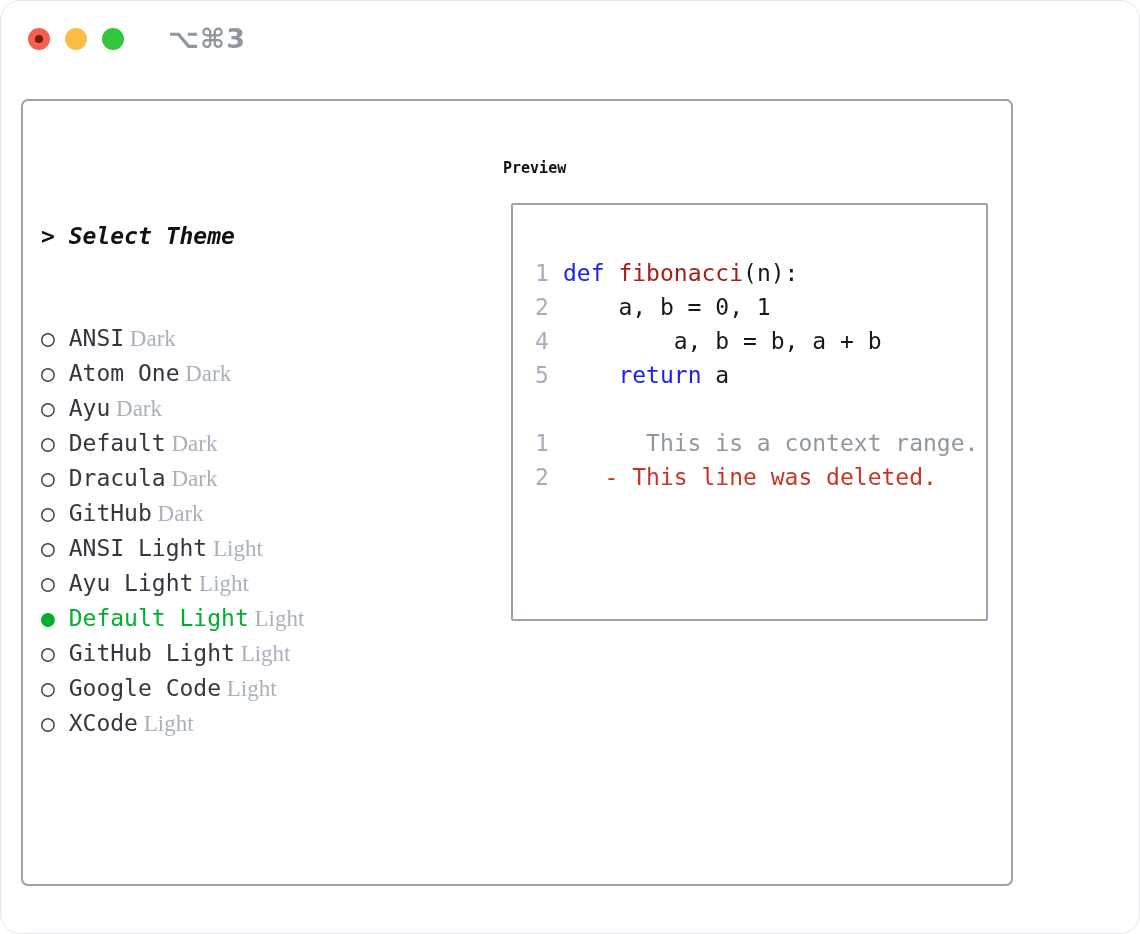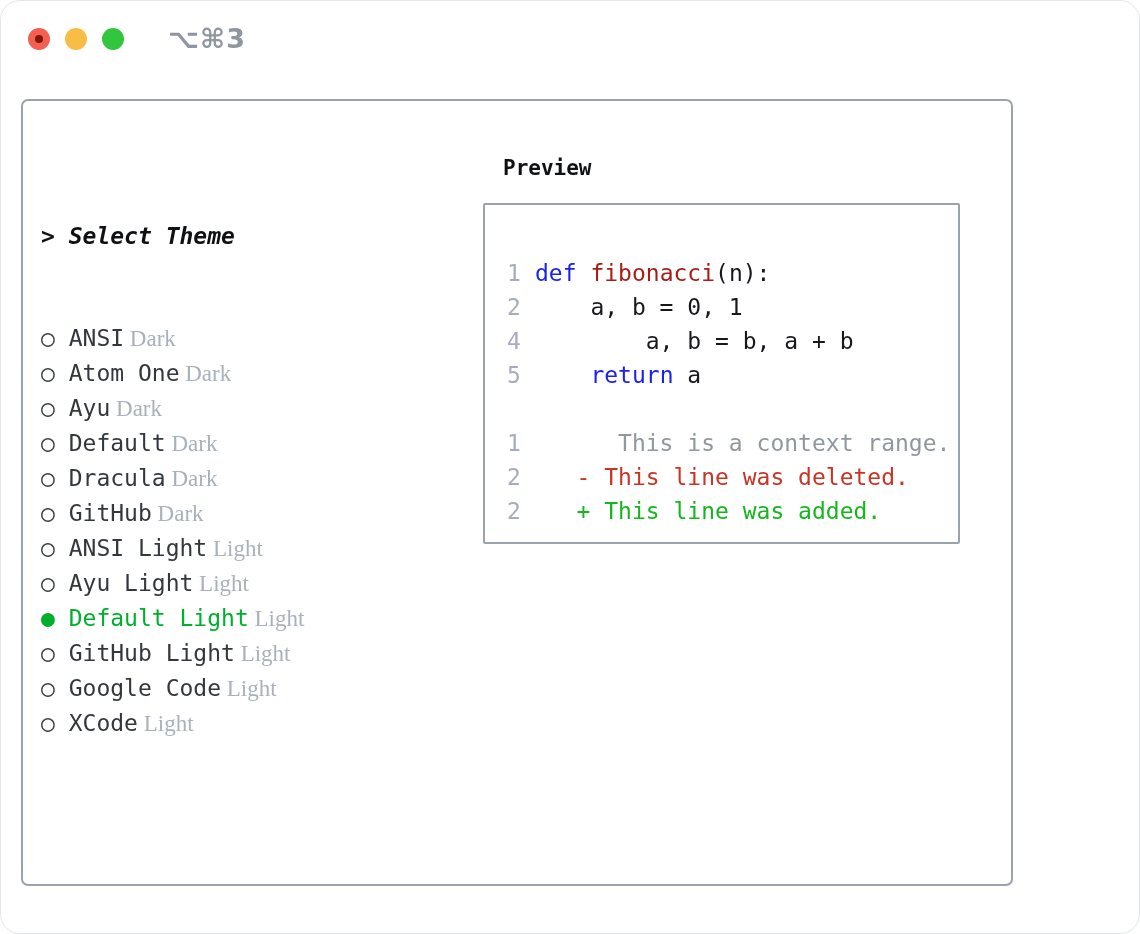--- a/index.html
+++ b/index.html
@@ -44,24 +44,24 @@
   .marker { color: #3f444b; }
   .theme-name { color: #33373e; }
   .variant { color: #a9b1bd; font-family: Liberation Serif, serif; }
   .theme-row.selected .theme-name, .theme-row.selected .marker,
   .apply-row.selected .apply-label, .apply-row.selected .marker { color: var(--green); }
   .section-gap { height: 34px; }
   .apply-title { color: #17181c; }
   
   .preview-title {
     position: absolute; left: 480px; top: 50px;
-    font-size: 21px; line-height: 34px; font-weight: 700; color: #101115;
+    font-size: 15px; line-height: 34px; font-weight: 700; color: #101115;
   }
   .preview-box {
-    position: absolute; left: 460px; top: 102px; width: 477px; height: 341px;
+    position: absolute; left: 488px; top: 102px; width: 477px; height: 418px;
     border: 2px solid #9aa2ae; border-radius: 2px; background: #ffffff;
     padding: 51px 0 0 22px; overflow: hidden;
   }
   .code-line { font-size: 23px; line-height: 34px; white-space: pre; color: #17181c; }
   .ln { display: inline-block; width: 14px; color: #a5adbc; }
   .ln-sep { display: inline-block; width: 14px; }
   .tok-keyword  { color: var(--keyword); }
   .tok-function { color: var(--function); }
   .tok-plain    { color: #17181c; }
   .diff-context { color: var(--context); }
@@ -97,18 +97,17 @@
       <div id="code-block">
           <div class="code-line"><span class="ln">1</span><span class="ln-sep"> </span><span class="tok-keyword">def</span><span class="tok-plain"> </span><span class="tok-function">fibonacci</span><span class="tok-plain">(n):</span></div>
           <div class="code-line"><span class="ln">2</span><span class="ln-sep"> </span><span class="tok-plain">    a, b = 0, 1</span></div>
           <div class="code-line"><span class="ln">4</span><span class="ln-sep"> </span><span class="tok-plain">        a, b = b, a + b</span></div>
           <div class="code-line"><span class="ln">5</span><span class="ln-sep"> </span><span class="tok-plain">    </span><span class="tok-keyword">return</span><span class="tok-plain"> a</span></div>
         </div>
       <div class="code-line"> </div>
       <div id="diff-block">
           <div class="code-line"><span class="ln">1</span><span class="ln-sep"> </span><span class="diff-context">      This is a context range.</span></div>
           <div class="code-line"><span class="ln">2</span><span class="ln-sep"> </span><span class="diff-deleted">   - This line was deleted.</span></div>
-          <div class="code-line"><span class="ln">2</span><span class="ln-sep"> </span><span class="diff-added">   + This line was added.</span></div>
         </div>
     </div>
 
   </div>
 </div>
 
 </body></html>

